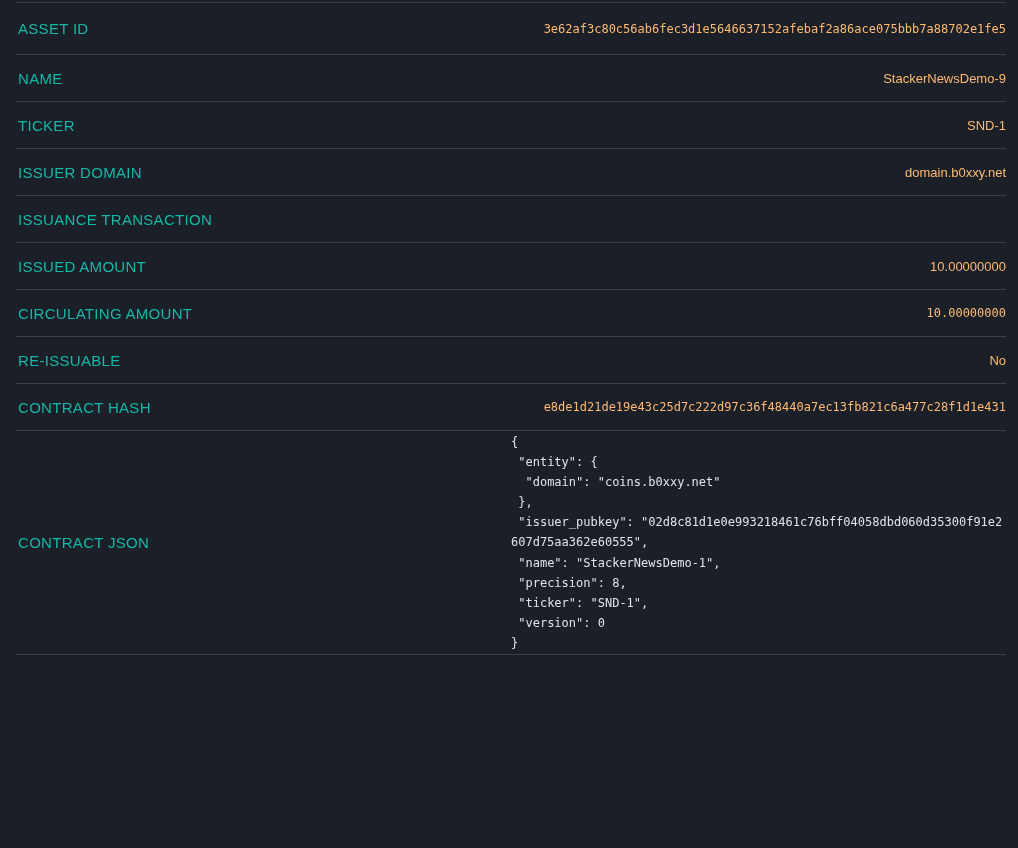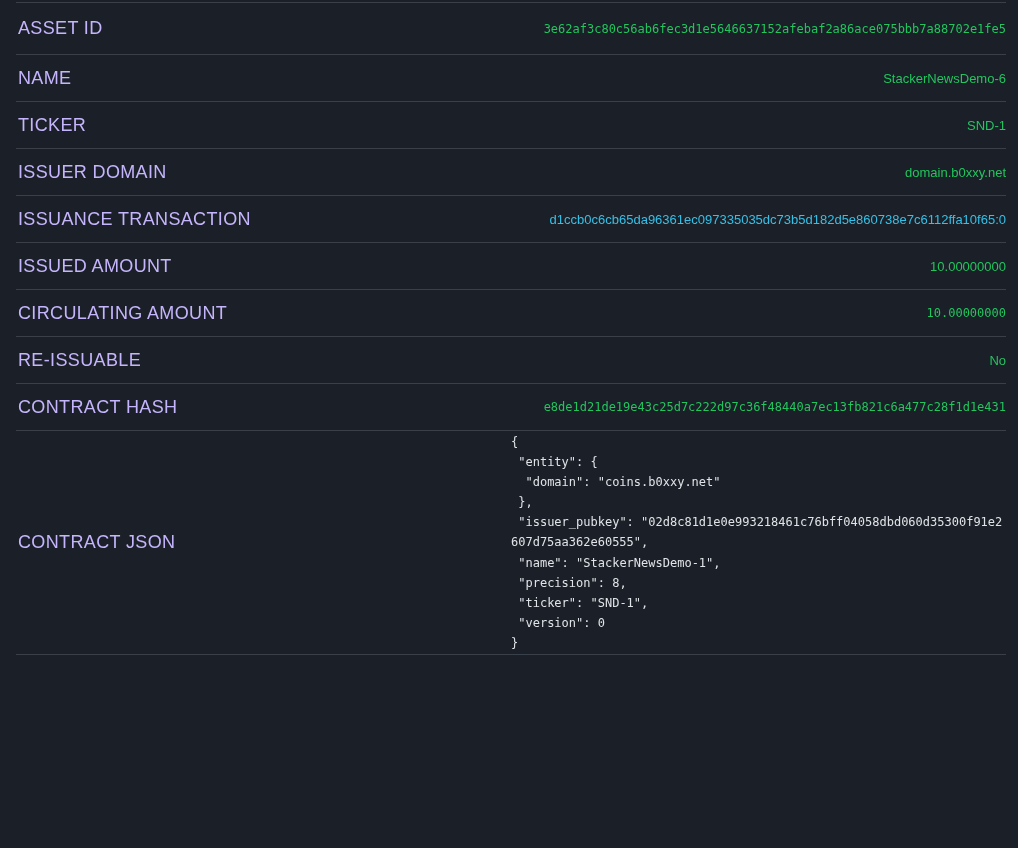--- a/index.html
+++ b/index.html
@@ -18,29 +18,29 @@
   .row {
     display: flex;
     justify-content: space-between;
     align-items: center;
     min-height: 46px;
     border-bottom: 1px solid #394049;
     padding-left: 2px;
   }
   .row-first { min-height: 51px; }
   .label {
-    color: #c4b5fd;
-    font-size: 18px;
+    color: #14b8a6;
+    font-size: 15px;
     letter-spacing: 0.02em;
     text-transform: uppercase;
     white-space: nowrap;
     flex: 0 0 auto;
   }
   .value {
-    color: #22c55e;
+    color: #fdba74;
     font-size: 13px;
     text-align: right;
     margin-left: 20px;
     overflow-wrap: anywhere;
   }
   .mono {
     font-family: "DejaVu Sans Mono", monospace;
     font-size: 12px;
   }
   a.link {
@@ -70,37 +70,36 @@
 
 <div class="asset-table">
 
   <div class="row row-first">
     <div class="label">ASSET ID</div>
     <div class="value mono">3e62af3c80c56ab6fec3d1e5646637152afebaf2a86ace075bbb7a88702e1fe5</div>
   </div>
 
   <div class="row">
     <div class="label">NAME</div>
-    <div class="value">StackerNewsDemo-6</div>
+    <div class="value">StackerNewsDemo-9</div>
   </div>
 
 
   <div class="row">
     <div class="label">TICKER</div>
     <div class="value">SND-1</div>
   </div>
 
   <div class="row">
     <div class="label">ISSUER DOMAIN</div>
     <div class="value">domain.b0xxy.net</div>
   </div>
 
   <div class="row">
     <div class="label">ISSUANCE TRANSACTION</div>
-    <a class="value link" href="#">d1ccb0c6cb65da96361ec097335035dc73b5d182d5e860738e7c6112ffa10f65:0</a>
   </div>
 
 
 
   <div class="row">
     <div class="label">ISSUED AMOUNT</div>
     <div class="value">10.00000000</div>
   </div>
 
 

